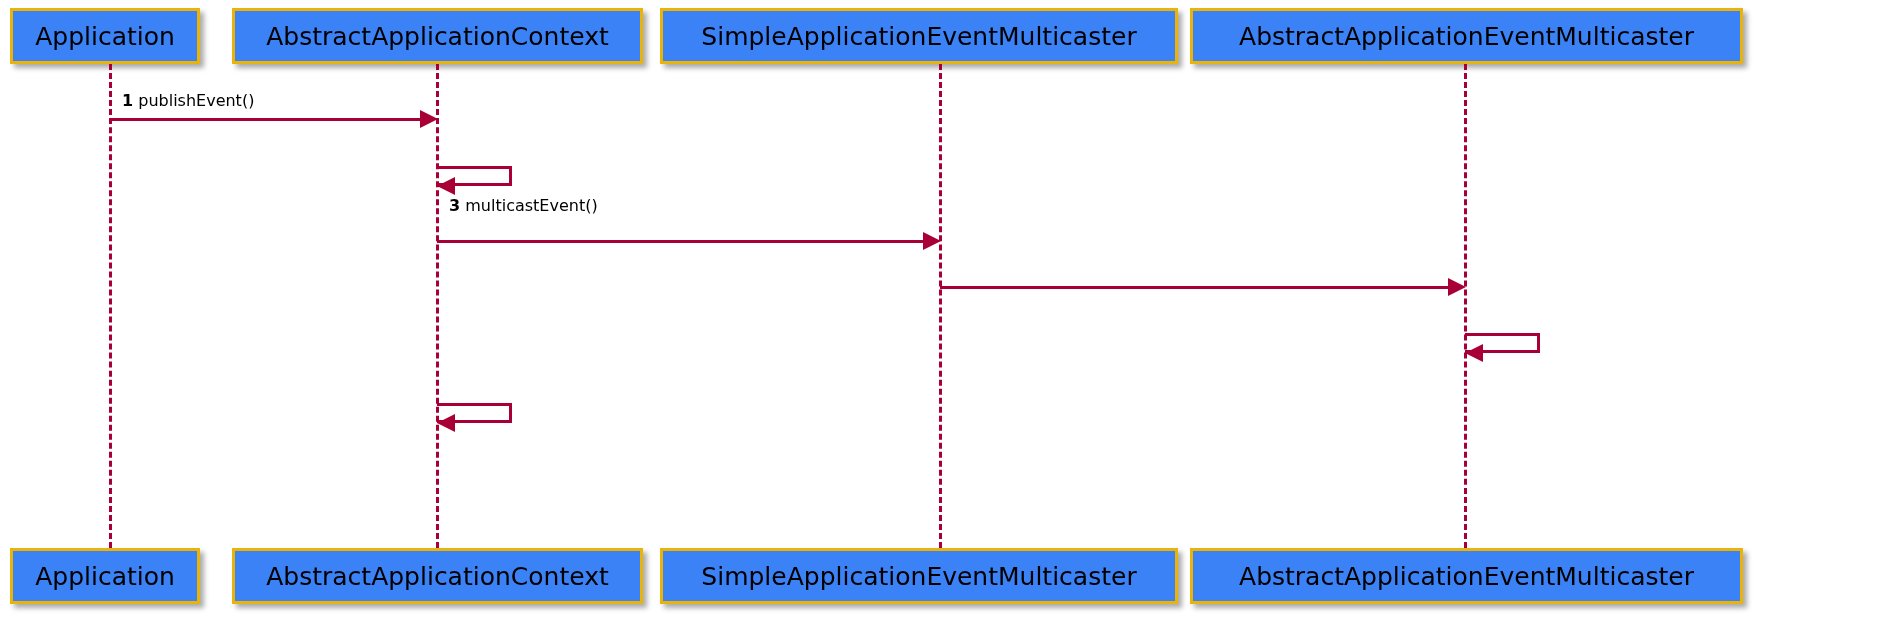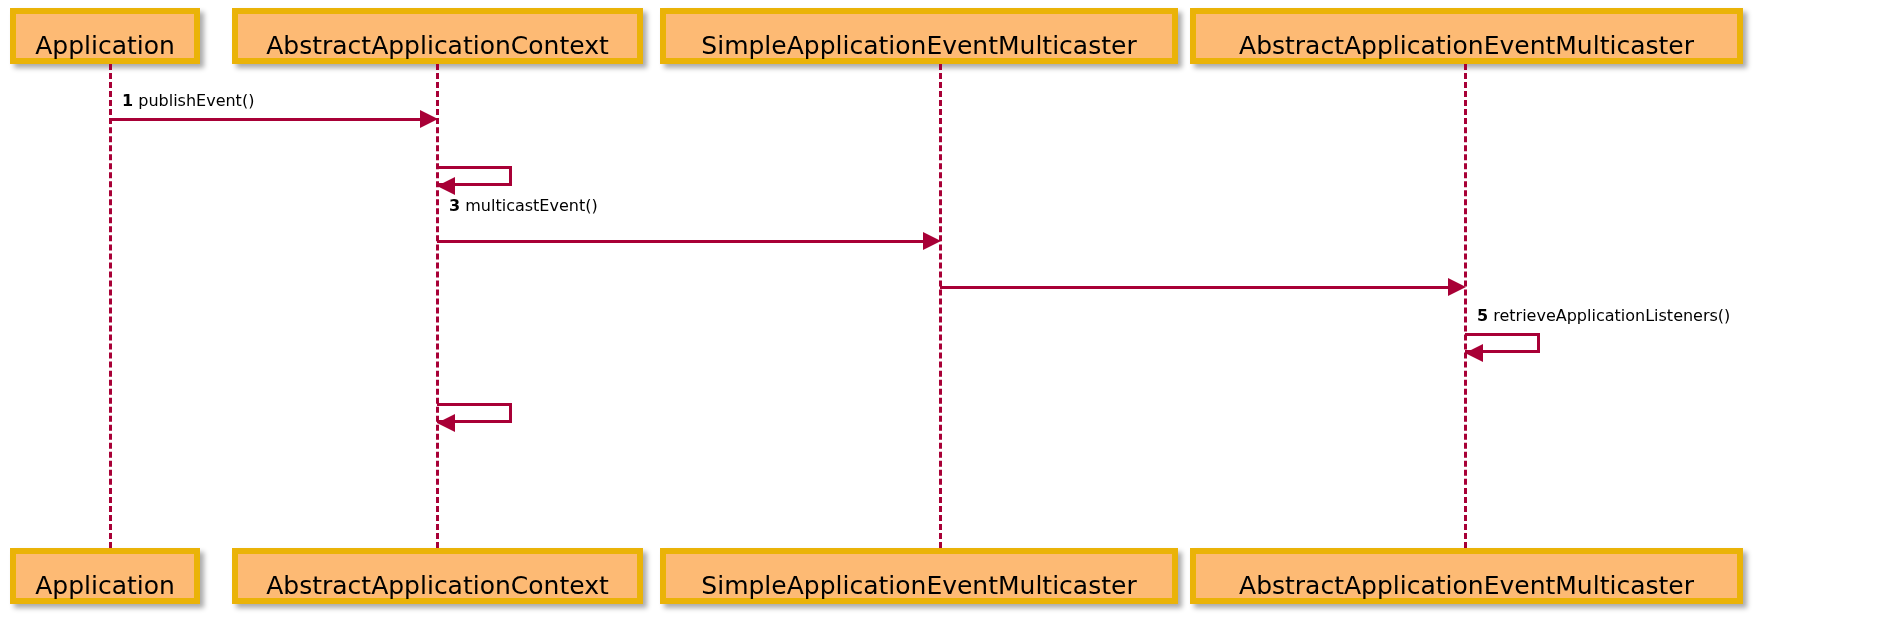--- a/index.html
+++ b/index.html
@@ -14,25 +14,25 @@
     height: 625px;
     background: #FFFFFF;
     overflow: hidden;
     font-family: "DejaVu Sans", "Liberation Sans", sans-serif;
   }
 
   
   .participant {
     position: absolute;
     box-sizing: border-box;
-    background: #fdba74;
-    border: 6px solid #eab308;
+    background: #3b82f6;
+    border: 3px solid #eab308;
     box-shadow: 4px 4px 5px rgba(0,0,0,0.33);
     display: flex;
-    align-items: flex-end;
+    align-items: center;
     justify-content: center;
     white-space: nowrap;
   }
   .participant .pname {
     font-size: 25px;
     line-height: 25px;
     color: #000000;
     padding: 0 12px;
   }
 
@@ -127,24 +127,20 @@
   <div class="msg-label" style="left:449px; top:195px;">
     <span class="seq">3</span>
     <span>multicastEvent()</span>
   </div>
   <div class="msg-line" style="left:437px; top:240px; width:486px;"></div>
   <div class="arrowhead-right" style="left:923px; top:232px;"></div>
 
   <div class="msg-line" style="left:940px; top:286px; width:508px;"></div>
   <div class="arrowhead-right" style="left:1448px; top:278px;"></div>
 
-  <div class="msg-label" style="left:1477px; top:305px;">
-    <span class="seq">5</span>
-    <span>retrieveApplicationListeners()</span>
-  </div>
   <div class="selfloop" style="left:1465px; top:333px; width:75px; height:20px;"></div>
   <div class="arrowhead-left" style="left:1465px; top:344px;"></div>
 
   <div class="selfloop" style="left:437px; top:403px; width:75px; height:20px;"></div>
   <div class="arrowhead-left" style="left:437px; top:414px;"></div>
 
   <div class="participant" style="left:10px; top:548px; width:190px; height:56px;">
     <span class="pname">Application</span>
   </div>
 

